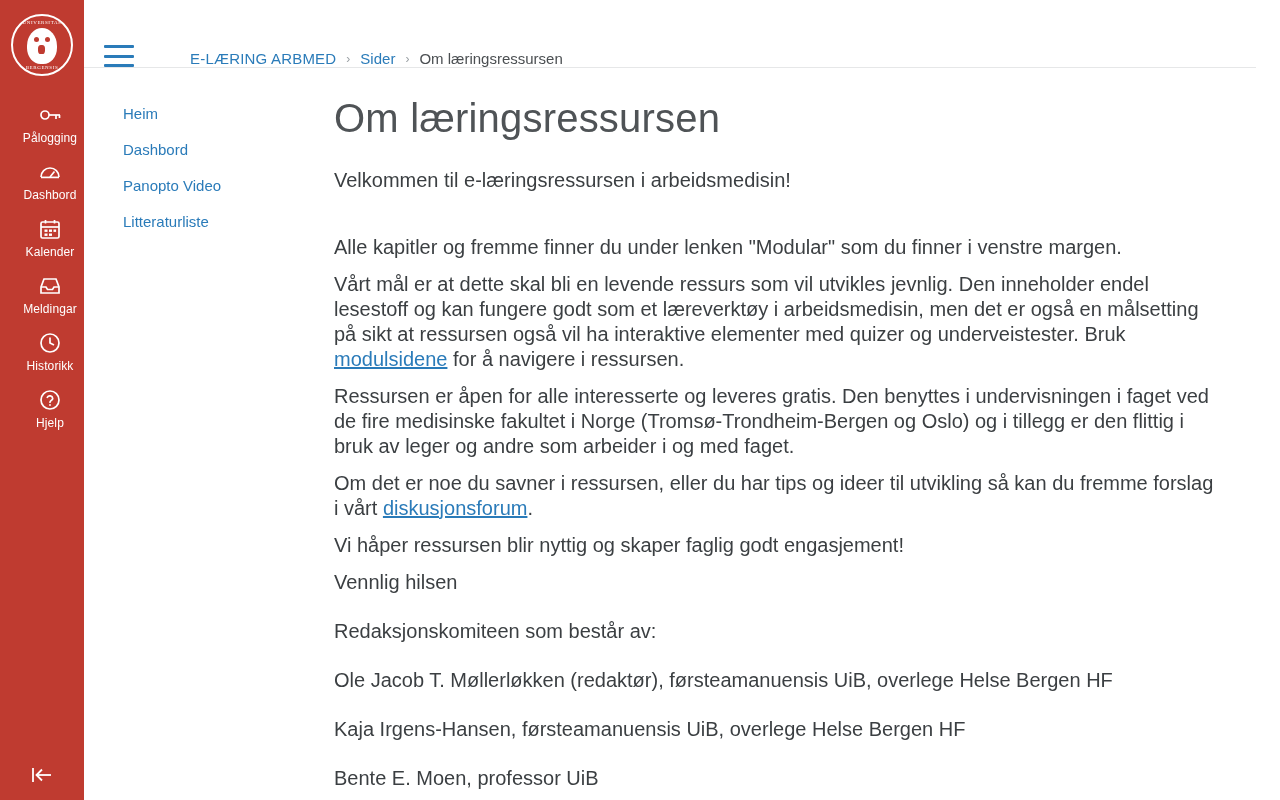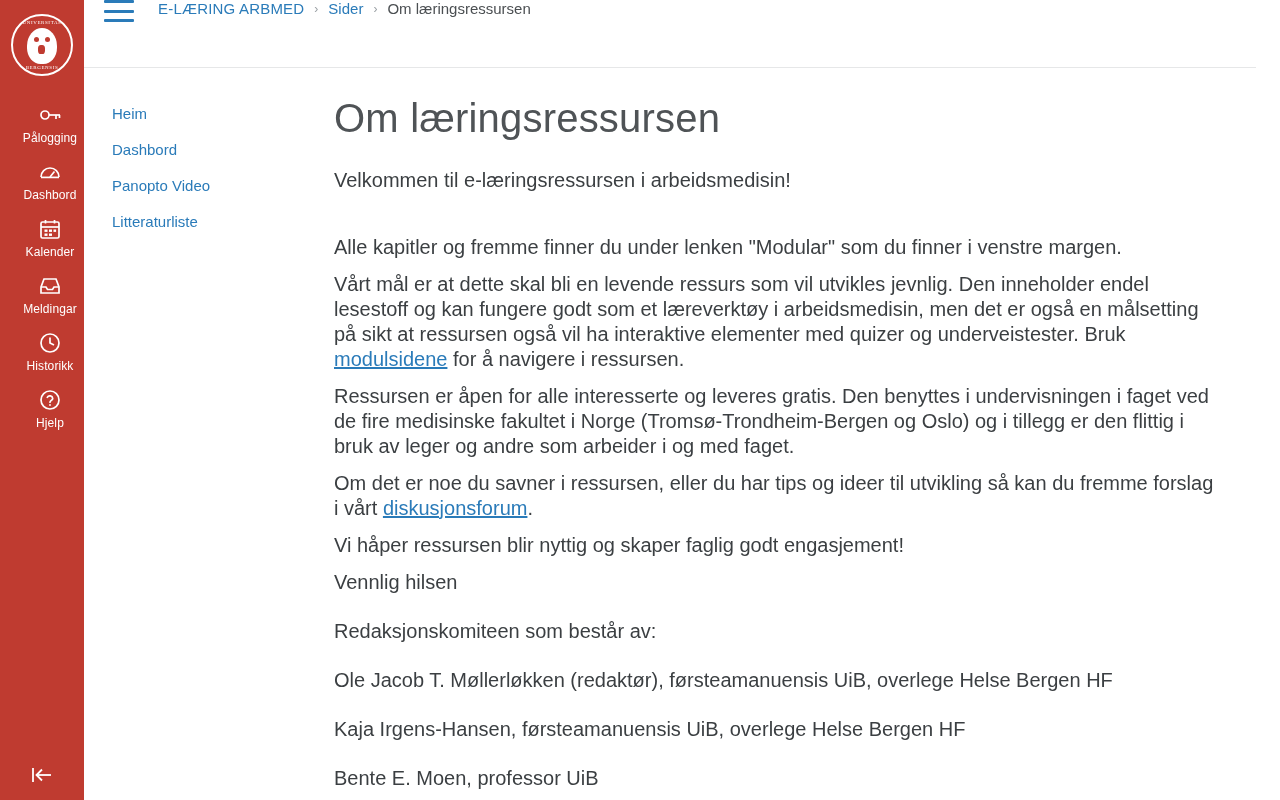--- a/index.html
+++ b/index.html
@@ -128,24 +128,25 @@
     display: flex;
     flex-direction: column;
     background: #ffffff;
     overflow: hidden;
   }
 
   .topbar {
     height: 68px;
     min-height: 68px;
     display: flex;
-    align-items: flex-start;
+    align-items: flex-end;
     padding: 0 24px 0 20px;
     border-bottom: 1px solid #e6e7e8;
     margin: 0 24px 0 0;
+    gap: 32px;
   }
   .hamburger {
     width: 30px;
     height: 22px;
     display: flex;
     flex-direction: column;
     justify-content: space-between;
     cursor: pointer;
     margin-right: 24px;
   }
@@ -179,21 +180,21 @@
   .content-row {
     flex: 1;
     display: flex;
     overflow: hidden;
   }
 
   
   .course-nav {
     width: 226px;
     min-width: 226px;
-    padding: 28px 0 0 28px;
+    padding: 28px 0 0 39px;
   }
   .course-nav-item {
     display: block;
     font-size: 15px;
     line-height: 18px;
     color: #2a7bb9;
     text-decoration: none;
     padding: 9px 0;
     cursor: pointer;
   }

